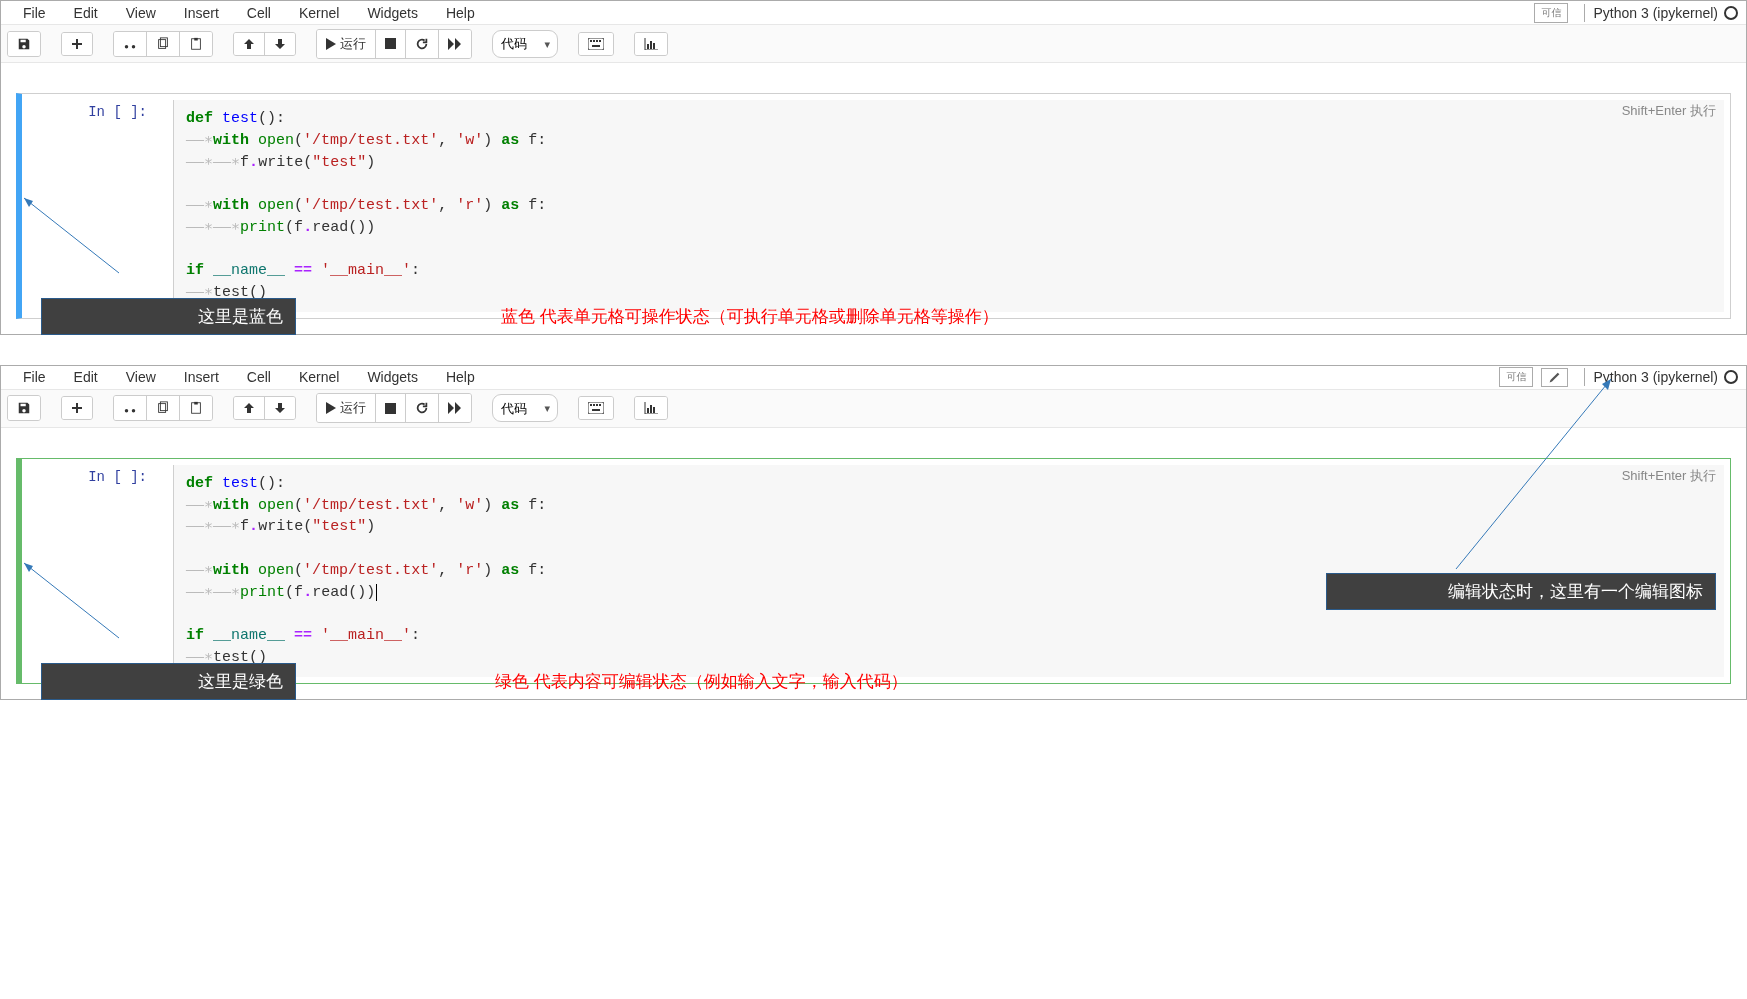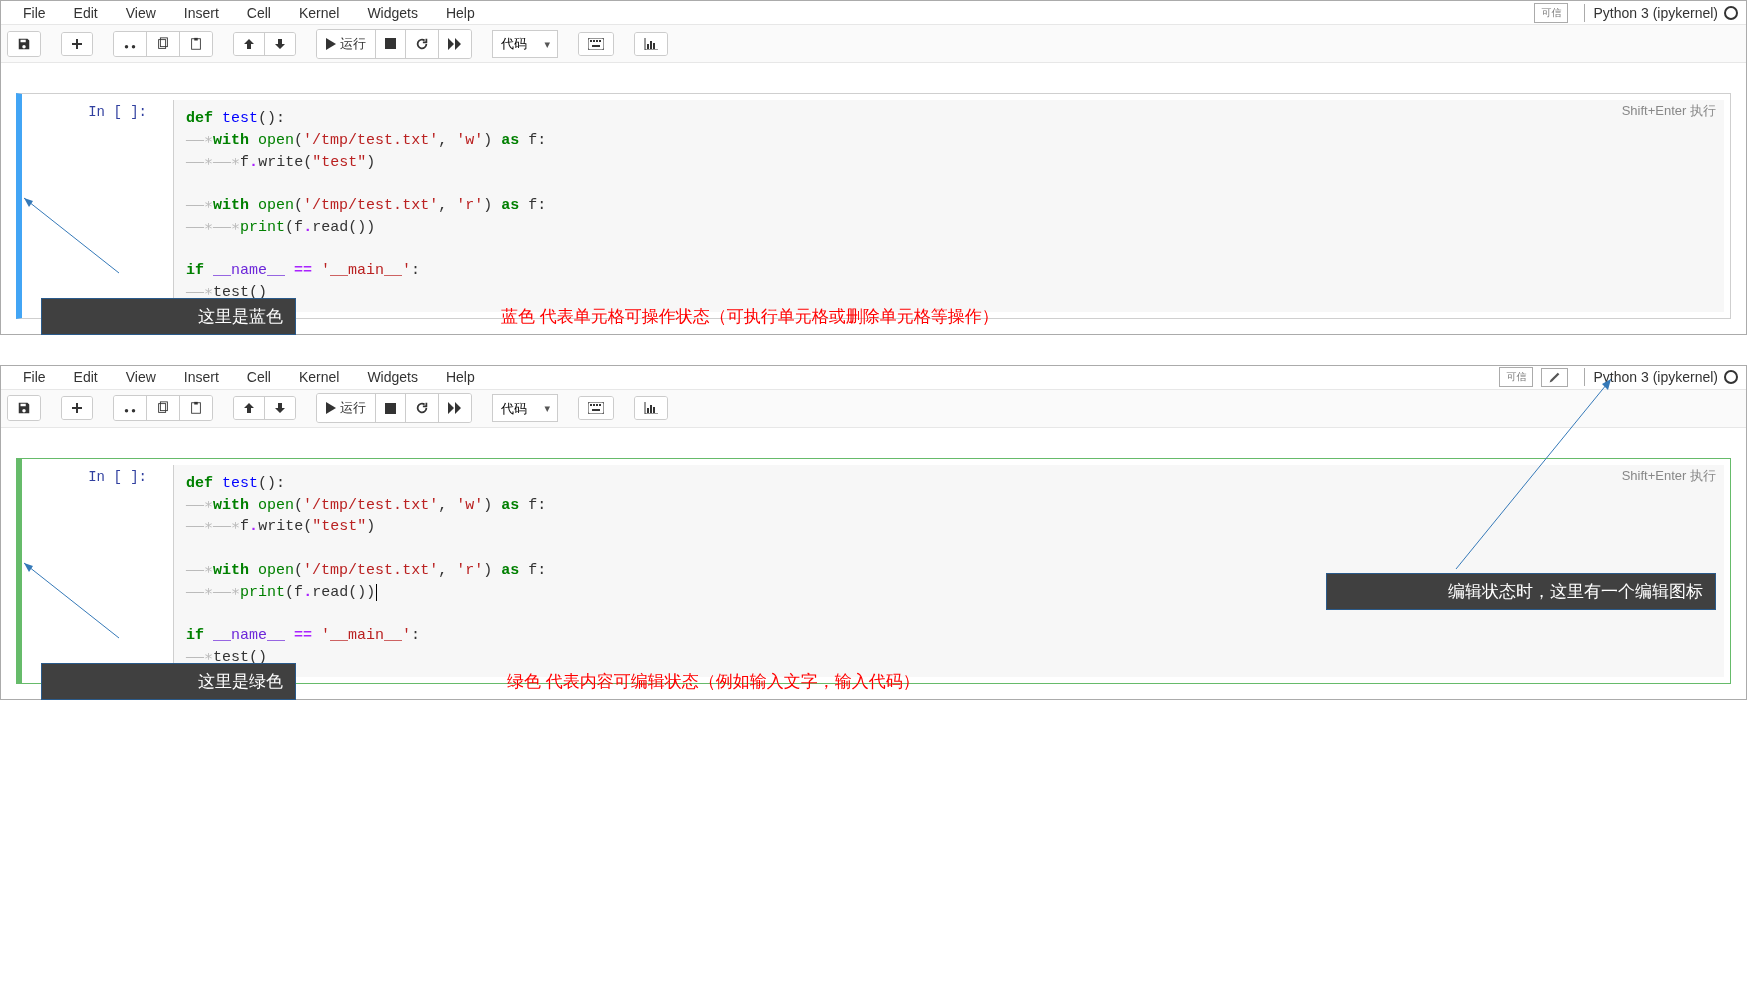--- a/index.html
+++ b/index.html
@@ -13,37 +13,37 @@
 .trusted-badge { border: 1px solid #ababab; padding: 2px 6px; font-size: 10px; color: #777; margin-right: 8px; }
 .edit-indicator { border: 1px solid #ababab; padding: 2px 6px; font-size: 12px; color: #555; margin-right: 8px; display: inline-flex; align-items: center; }
 .menu-sep { width: 1px; height: 18px; background: #ababab; margin: 0 8px; }
 .kernel-name { font-size: 14px; color: #333; margin-right: 6px; }
 .kernel-busy { width: 14px; height: 14px; border: 2px solid #333; border-radius: 50%; display: inline-block; }
 
 .toolbar { display: flex; align-items: center; height: 38px; padding: 4px 6px; border-bottom: 1px solid #e7e7e7; gap: 20px; background: #fafafa; }
 .btngroup { display: flex; border: 1px solid #ccc; border-radius: 3px; overflow: hidden; }
 .tbtn { background: #fff; border: none; border-right: 1px solid #ccc; padding: 5px 9px; cursor: pointer; font-size: 13px; display: flex; align-items: center; gap: 4px; color: #333; min-width: 30px; justify-content: center; }
 .tbtn:last-child { border-right: none; }
-.cell-select { border: 1px solid #ccc; border-radius: 0; height: 28px; padding: 2px 30px 2px 8px; font-size: 13px; background: #fff; appearance: none; position: relative; }
+.cell-select { border: 1px solid #ccc; border-radius: 9px; height: 28px; padding: 2px 30px 2px 8px; font-size: 13px; background: #fff; appearance: none; position: relative; }
 .select-wrap { position: relative; display: inline-flex; }
 .select-wrap::after { content: "▾"; position: absolute; right: 8px; top: 50%; transform: translateY(-50%); pointer-events: none; color: #555; font-size: 11px; }
 
 .notebook-body { padding: 30px 15px 15px 15px; position: relative; }
 .cell { display: flex; border: 1px solid #cfcfcf; background: #fff; position: relative; }
 .cell.selected-blue { border-left: 6px solid #42A5F5; }
 .cell.selected-green { border-left: 6px solid #66BB6A; border-color: #66BB6A; }
 .prompt { width: 135px; text-align: right; padding: 10px 10px 10px 4px; color: #303F9F; font-family: "Consolas","Courier New",monospace; font-size: 14px; flex-shrink: 0; }
 .code-area { flex: 1; padding: 8px 12px; font-family: "Consolas","Courier New",monospace; font-size: 15px; line-height: 1.45; background: #f7f7f7; border-left: 1px solid #cfcfcf; margin: 6px 6px 6px 16px; position: relative; white-space: pre; overflow: auto; }
 .shift-enter { position: absolute; top: 8px; right: 14px; font-size: 13px; color: #888; font-family: Arial, sans-serif; }
 
 .tok-kw { color: #008000; font-weight: bold; }
 .tok-fn { color: #0000FF; }
 .tok-builtin { color: #008000; }
 .tok-str { color: #BA2121; }
-.tok-var { color: #6d28d9; }
+.tok-var { color: #0f766e; }
 .tok-op { color: #AA22FF; font-weight: bold; }
 .indent-guide { color: #bbb; }
 
 .callout-box { position: absolute; background: #404040; border: 1px solid #2a5a8a; color: #fff; padding: 6px 12px; font-size: 17px; text-align: right; }
 .callout-text { position: absolute; color: #ff0000; font-size: 17px; font-family: "Microsoft YaHei", Arial, sans-serif; }
 .arrow-svg { position: absolute; pointer-events: none; }
 </style>
 </head>
 <body>
 
@@ -322,21 +322,21 @@
 <span class="tok-kw">if</span> <span class="tok-var">__name__</span> <span class="tok-op">==</span> <span class="tok-str">'__main__'</span>:
 <span class="indent-guide">——∗</span>test()</div>
       <div class="shift-enter">Shift+Enter 执行</div>
     </div>
 
     <svg class="arrow-svg" style="left:18px; top:130px;" width="120" height="95">
       <line x1="5" y1="5" x2="100" y2="80" stroke="#3579b8" stroke-width="1"></line>
       <polygon points="5,5 14,8 10,14" fill="#3579b8"></polygon>
     </svg>
     <div class="callout-box" style="left:40px; bottom:-1px; width:255px;">这里是绿色</div>
-    <div class="callout-text" style="left:506px; bottom:6px;">绿色 代表内容可编辑状态（例如输入文字，输入代码）</div>
+    <div class="callout-text" style="left:494px; bottom:6px;">绿色 代表内容可编辑状态（例如输入文字，输入代码）</div>
 
     <svg class="arrow-svg" style="right:130px; top:-54px;" width="220" height="210">
       <line x1="215" y1="5" x2="60" y2="195" stroke="#3579b8" stroke-width="1"></line>
       <polygon points="215,5 206,10 212,16" fill="#3579b8"></polygon>
     </svg>
     <div class="callout-box" style="right:30px; top:145px; width:390px;">编辑状态时，这里有一个编辑图标</div>
   </div>
 
 </div>
 

